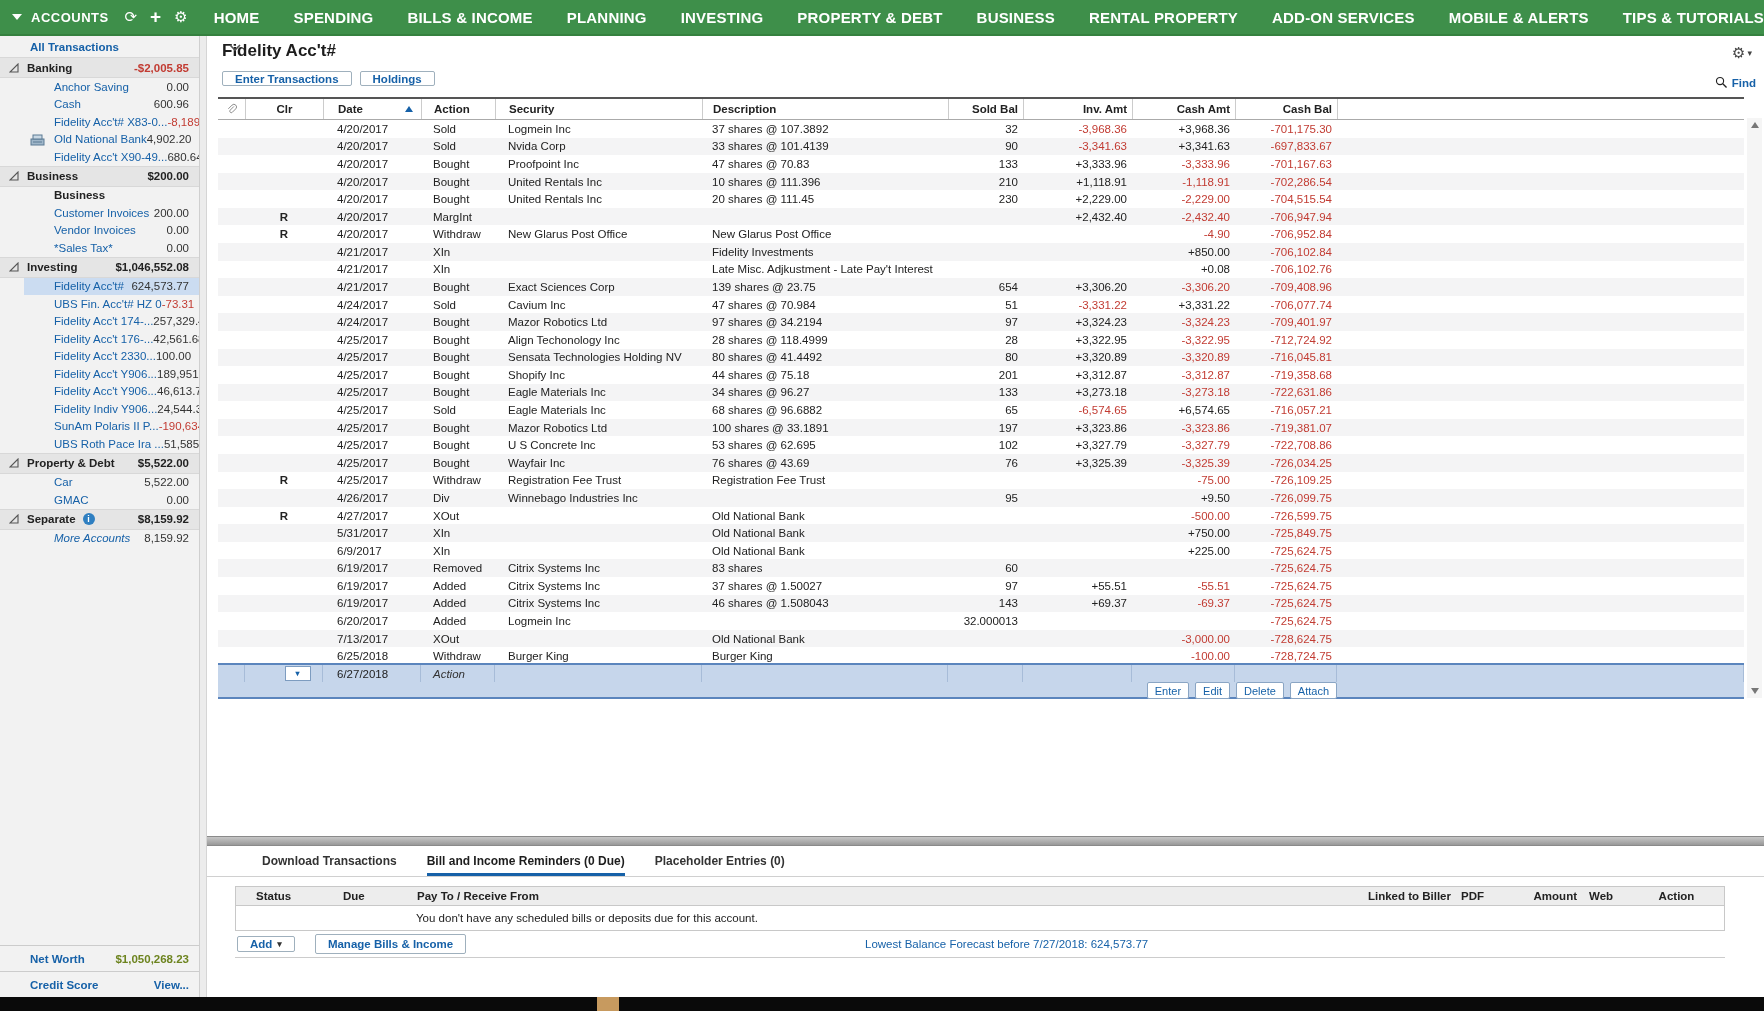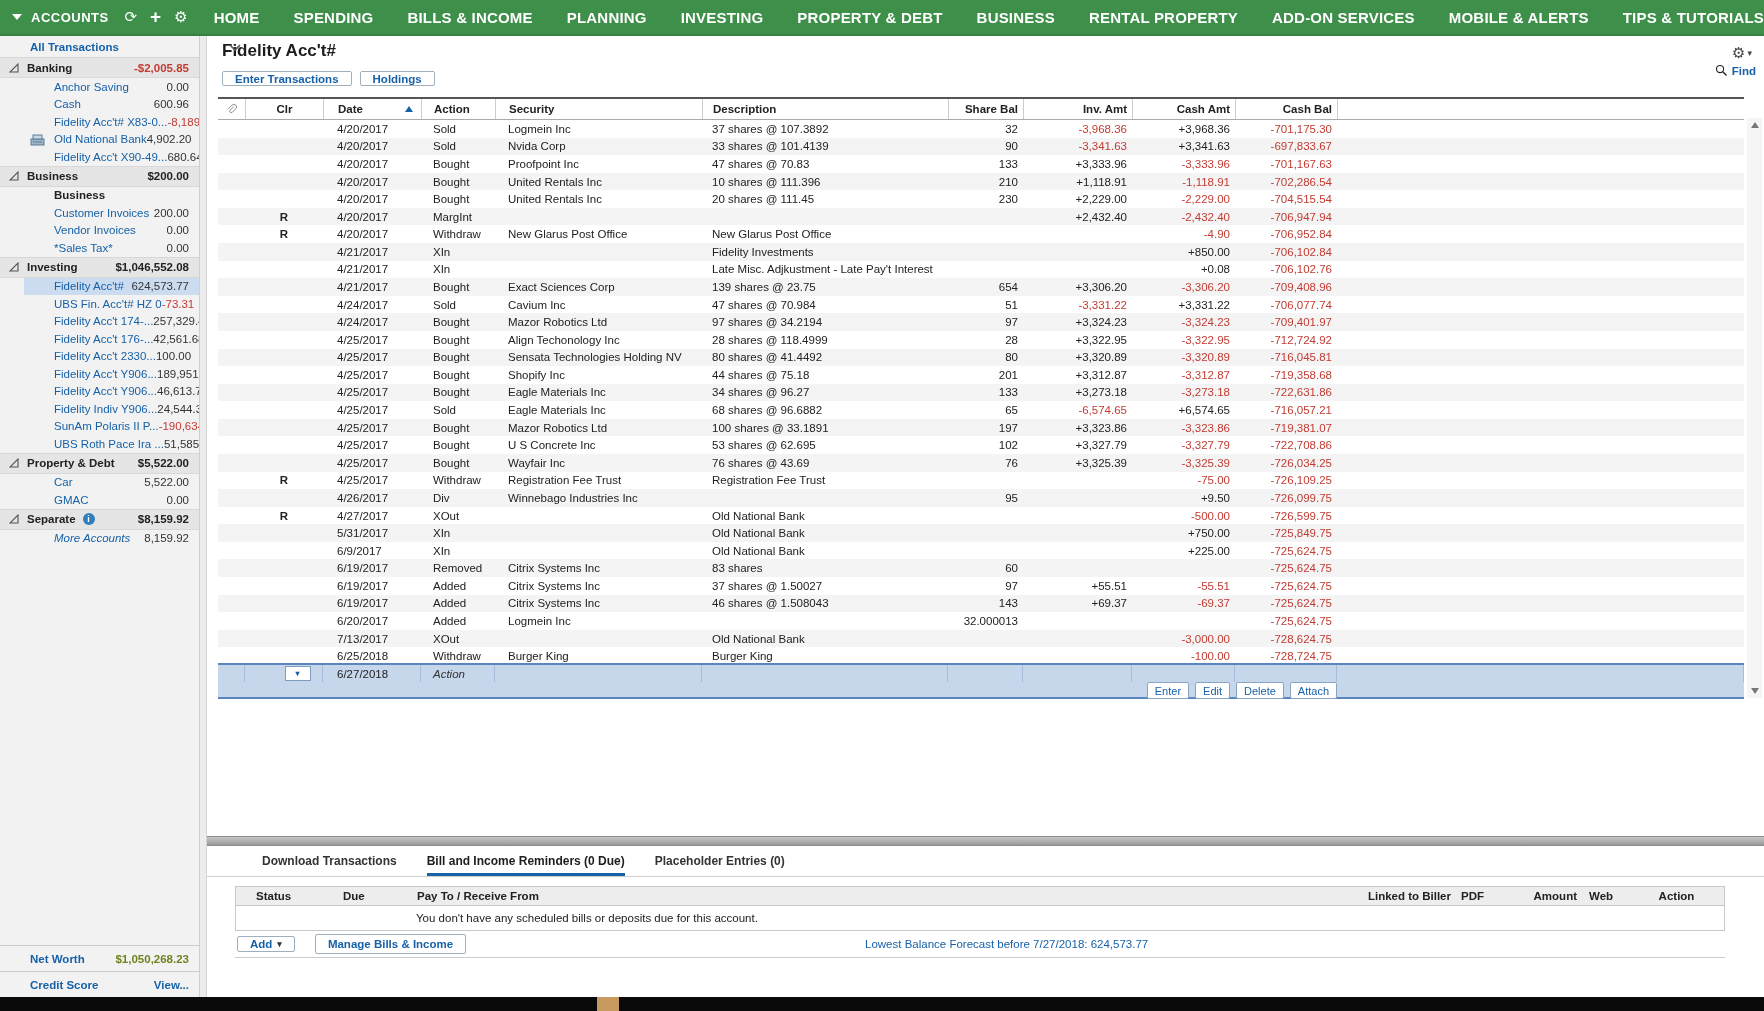--- a/index.html
+++ b/index.html
@@ -57,21 +57,21 @@
   
   #main{position:absolute;left:207px;top:36px;right:0;bottom:14px;background:#fff;overflow:hidden;}
   #page-title{position:absolute;left:15px;top:5px;font-size:17px;font-weight:bold;color:#1D1D1D;}
   #gear-area{position:absolute;right:12px;top:8px;display:flex;align-items:center;cursor:pointer;}
   #gear-area .gear{font-size:15px;color:#444;}
   #gear-area .dd{font-size:9px;color:#444;margin-left:2px;}
   #top-buttons{position:absolute;left:15px;top:35px;display:flex;gap:8px;}
   .btn{height:15px;padding:0 12px;border:1px solid #9FB0BD;background:#fff;color:#1661A8;
        font-weight:bold;font-size:11.5px;display:flex;align-items:center;border-radius:2px;
        box-sizing:border-box;cursor:pointer;white-space:nowrap;}
-  #find-area{position:absolute;right:8px;top:28px;display:flex;align-items:center;gap:4px;
+  #find-area{position:absolute;right:8px;top:40px;display:flex;align-items:center;gap:4px;
        color:#1661A8;font-weight:bold;cursor:pointer;}
 
   
   #register{position:absolute;left:11px;right:20px;top:61px;}
   #register-header{display:flex;height:20px;border-top:2px solid #555;border-bottom:1px solid #AAA;
        background:#fff;font-weight:bold;align-items:stretch;}
   #register-header .hcell{display:flex;align-items:center;border-left:1px solid #CCC;
        box-sizing:border-box;overflow:hidden;white-space:nowrap;}
   #register-header .hcell:first-child{border-left:none;}
   .reg-row{display:flex;height:17.58px;align-items:center;cursor:pointer;}
@@ -367,21 +367,21 @@
           <div class="hcell c-attach">
             <svg width="11" height="13" viewBox="0 0 16 18">
               <path d="M11.5 4.5 L6 10 a2.2 2.2 0 0 0 3.1 3.1 L14.2 8 a3.8 3.8 0 0 0-5.4-5.4 L3.4 8" fill="none" stroke="#888" stroke-width="1.4"></path>
             </svg>
           </div>
           <div class="hcell c-clr">Clr</div>
           <div class="hcell c-date">Date<span class="sort-asc"></span></div>
           <div class="hcell c-action">Action</div>
           <div class="hcell c-security">Security</div>
           <div class="hcell c-desc">Description</div>
-          <div class="hcell c-share">Share Bal</div>
+          <div class="hcell c-share">Sold Bal</div>
           <div class="hcell c-inv">Inv. Amt</div>
           <div class="hcell c-cash">Cash Amt</div>
           <div class="hcell c-bal">Cash Bal</div>
           <div class="hcell c-fill"></div>
         </div>
       <div id="register-body">
           <div class="reg-row">
             <div class="cell c-attach"></div>
             <div class="cell c-clr"></div>
             <div class="cell c-date">4/20/2017</div>

